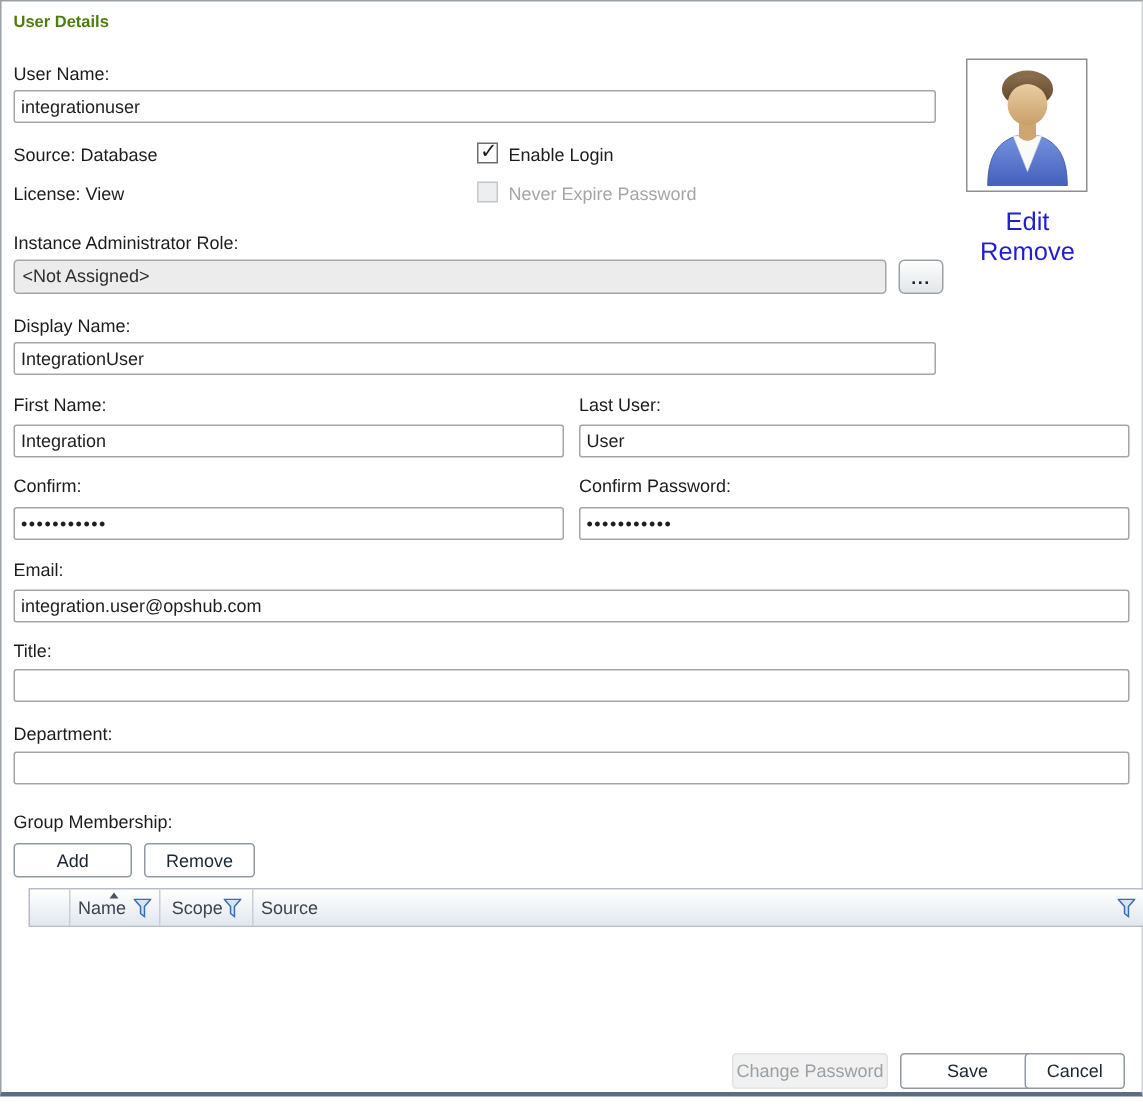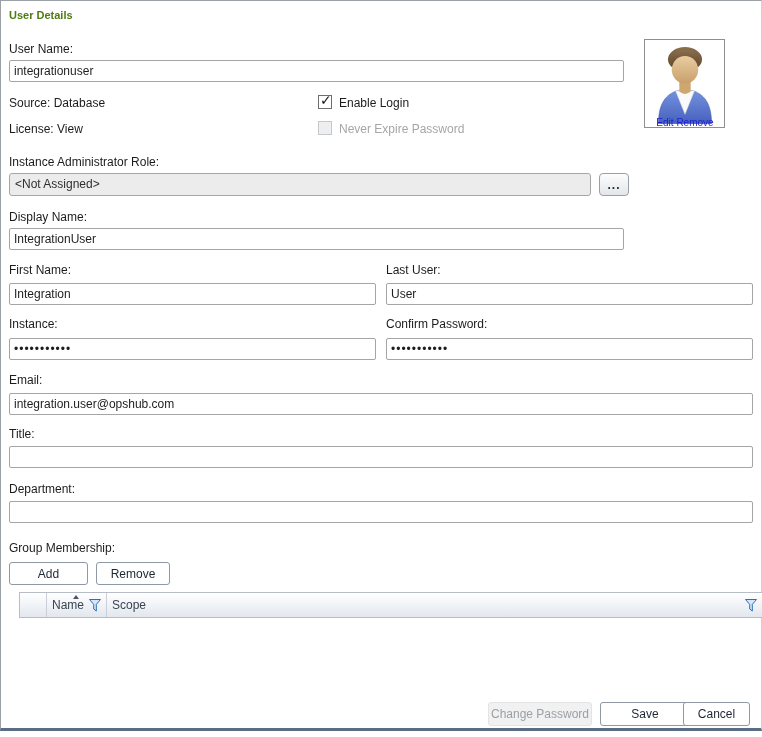--- a/index.html
+++ b/index.html
@@ -21,22 +21,22 @@
          font-family:"Liberation Sans","DejaVu Sans",sans-serif; font-size:12px; color:#1c2633;
          text-align:center; cursor:pointer; }
   .btn-browse { background:linear-gradient(#fdfdfd,#e3e6e9); border:1px solid #97a1ab; border-radius:4px;
                 font-weight:bold; letter-spacing:1px; line-height:10px; }
   .btn-disabled { background:#f1f1f1; border:1px solid #e3e3e3; color:#9aa0a6; cursor:default; }
   .cb { position:absolute; width:14px; height:14px; background:#fff; border:1px solid #6e6e6e; }
   .cb .tick { position:absolute; left:1px; top:-4px; font-size:14px; font-weight:bold; color:#1a1a1a; }
   .cb-dis { background:#edeef0; border:1px solid #c5c9cd; }
   .avatar-box { position:absolute; left:643px; top:38px; width:81px; height:89px;
                 border:1px solid #8f8f8f; background:#fff; display:flex; align-items:center; justify-content:center; }
-  .avatar-links { position:absolute; left:638px; top:116px; width:92px; text-align:center;
-                  font-size:10px; color:#1f1fd0; }
+  .avatar-links { position:absolute; left:638px; top:137px; width:92px; text-align:center;
+                  font-size:17px; color:#1f1fd0; }
   .avatar-links span { cursor:pointer; }
   .grid-header { position:absolute; left:8px; top:591px; width:744px; height:26px;
                  display:flex; background:linear-gradient(#ffffff,#e2e7ee);
                  border:1px solid #b6bdc9;margin-left:10px; }
   .gh-cell { position:relative; display:flex; align-items:center; padding:0 5px;
              border-right:1px solid #c9ced8; font-size:12px; color:#3a4450; }
   .gh-cell:last-child { border-right:none; flex:1; justify-content:space-between; }
   .gh-c0 { width:27px; }
   .gh-c1 { width:60px; justify-content:space-between; }
   .gh-c2 { width:62px; justify-content:center; }
@@ -100,21 +100,21 @@
     <button class="btn btn-browse" style="left:598px; top:172px; width:30px; height:23px;">...</button>
 
     <div class="lbl" style="left:8px; top:209px;">Display Name:</div>
     <input class="inp" style="left: 8px; top: 227px; width: 615px;" type="text" value="IntegrationUser">
 
     <div class="lbl" style="left:8px; top:262px;">First Name:</div>
     <div class="lbl" style="left:385px; top:262px;">Last User:</div>
     <input class="inp" style="left: 8px; top: 282px; width: 367px;" type="text" value="Integration">
     <input class="inp" style="left: 385px; top: 282px; width: 367px;" type="text" value="User">
 
-    <div class="lbl" style="left:8px; top:316px;">Instance:</div>
+    <div class="lbl" style="left:8px; top:316px;">Confirm:</div>
     <div class="lbl" style="left:385px; top:316px;">Confirm Password:</div>
     <input class="inp pw" style="left: 8px; top: 337px; width: 367px;" type="password" value="•••••••••••">
     <input class="inp pw" style="left: 385px; top: 337px; width: 367px;" type="password" value="•••••••••••">
 
     <div class="lbl" style="left:8px; top:372px;">Email:</div>
     <input class="inp" style="left: 8px; top: 392px; width: 744px;" type="text" value="integration.user@opshub.com">
 
     <div class="lbl" style="left:8px; top:426px;">Title:</div>
     <input class="inp" style="left: 8px; top: 445px; width: 744px;" type="text" value="">
 
@@ -133,20 +133,26 @@
         <svg class="funnel" width="12" height="13" viewBox="0 0 12 13">
           <path d="M0.5,0.5 h11 l-4.2,4.9 v6.6 l-2.6,-2 v-4.6 z" fill="#d6e6f8" stroke="#2d6fb8"></path>
         </svg>
       </div>
       <div class="gh-cell gh-c2">
         <span>Scope</span>
         <svg class="funnel" width="12" height="13" viewBox="0 0 12 13">
           <path d="M0.5,0.5 h11 l-4.2,4.9 v6.6 l-2.6,-2 v-4.6 z" fill="#d6e6f8" stroke="#2d6fb8"></path>
         </svg>
       </div>
+      <div class="gh-cell">
+        <span>Source</span>
+        <svg class="funnel" width="12" height="13" viewBox="0 0 12 13">
+          <path d="M0.5,0.5 h11 l-4.2,4.9 v6.6 l-2.6,-2 v-4.6 z" fill="#d6e6f8" stroke="#2d6fb8"></path>
+        </svg>
+      </div>
     </div>
 
     <button class="btn btn-disabled" style="left:487px; top:701px; width:104px; height:24px;" disabled="">Change Password</button>
     <button class="btn" style="left:599px; top:701px; width:90px; height:24px;">Save</button>
     <button class="btn" style="left:682px; top:701px; width:67px; height:24px;">Cancel</button>
 
   </div>
 </div>
 
 </body></html>

